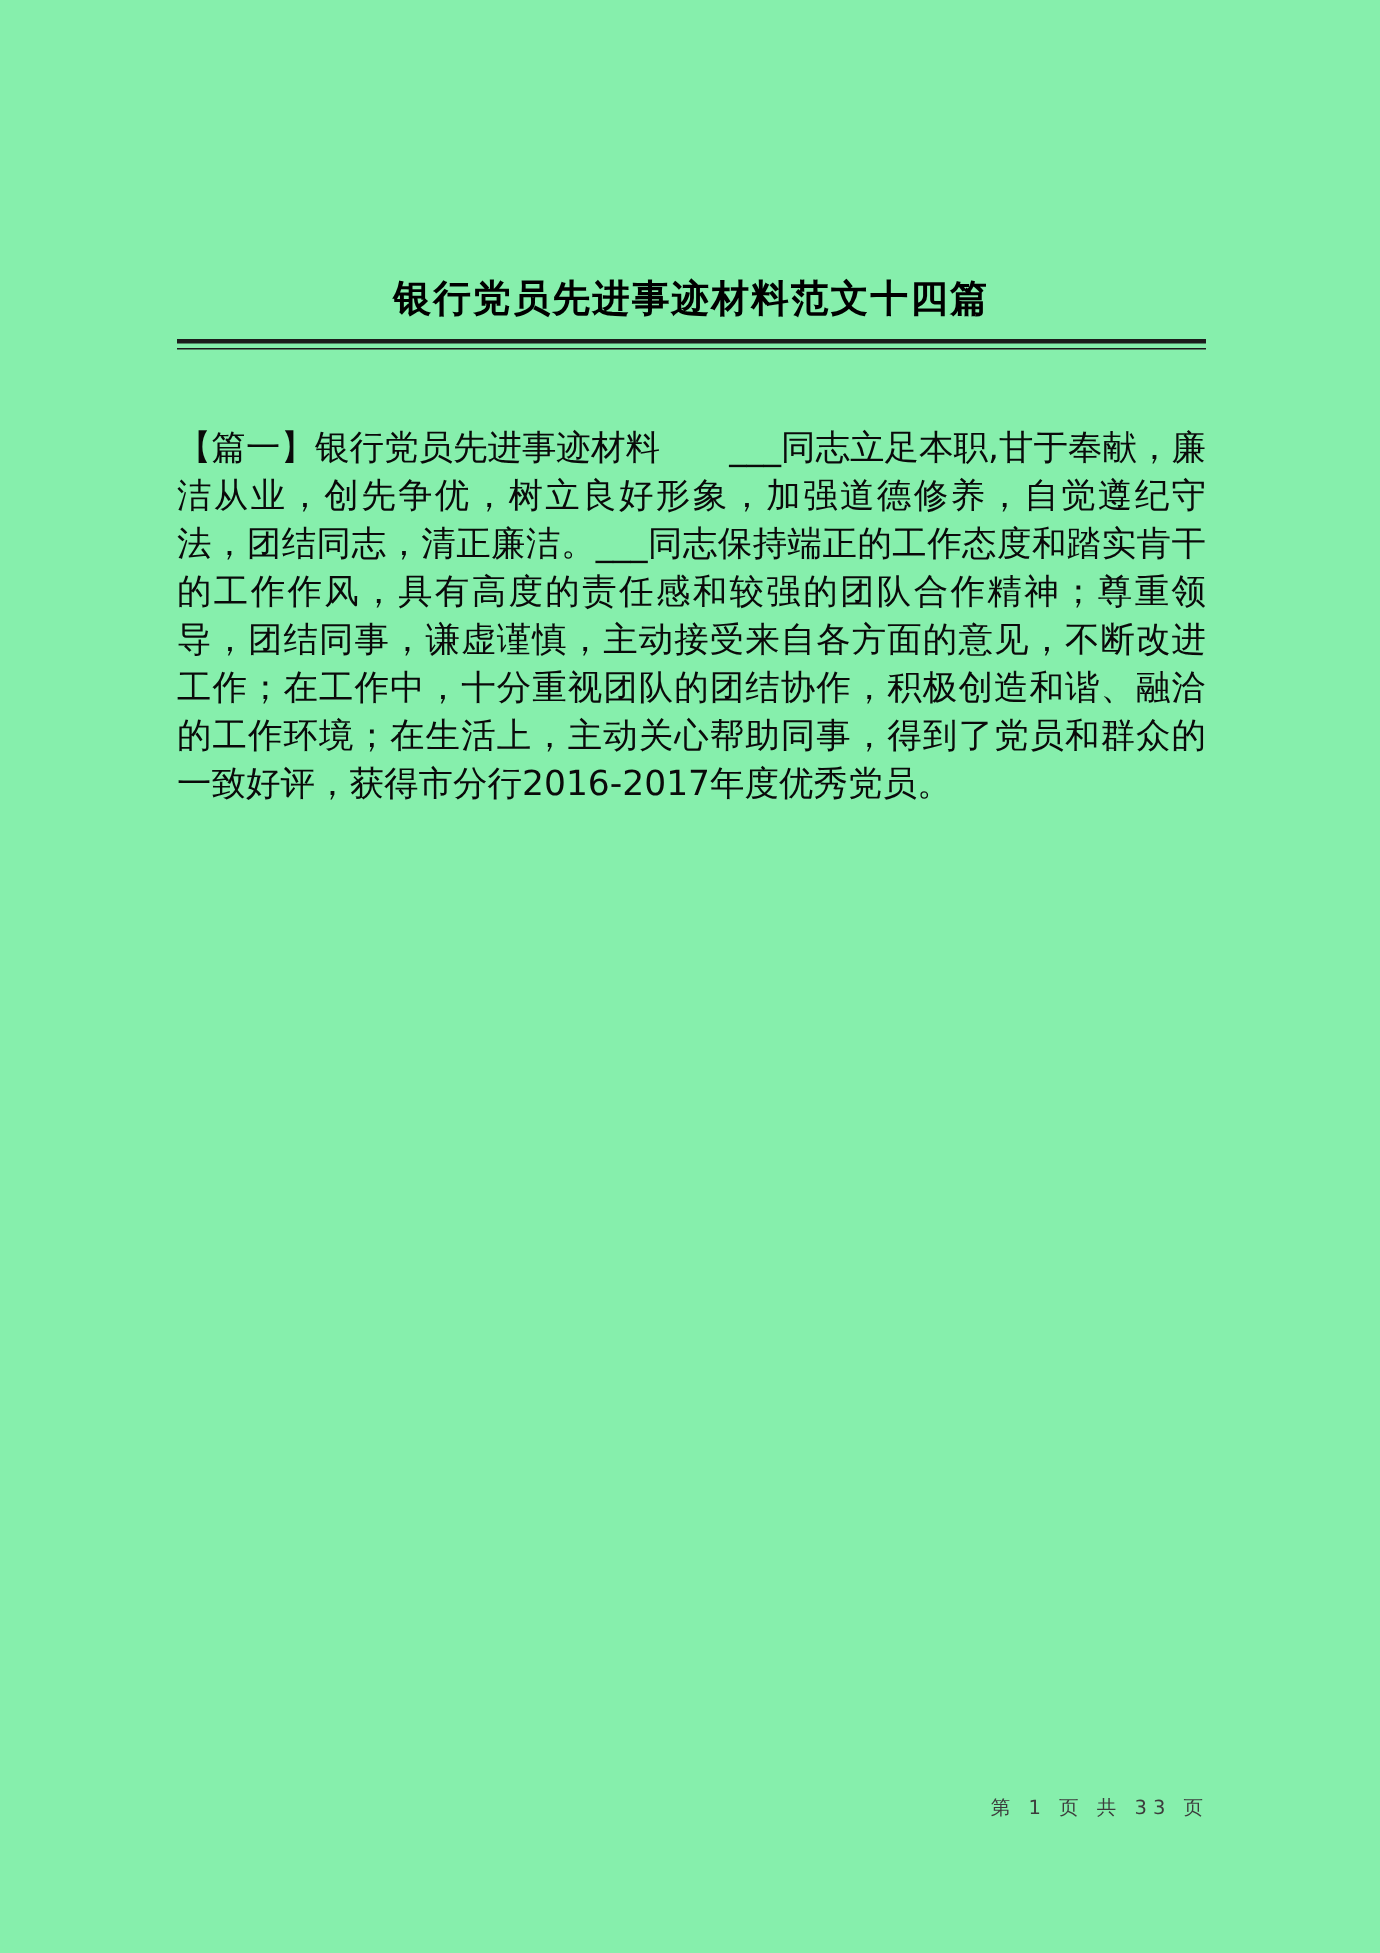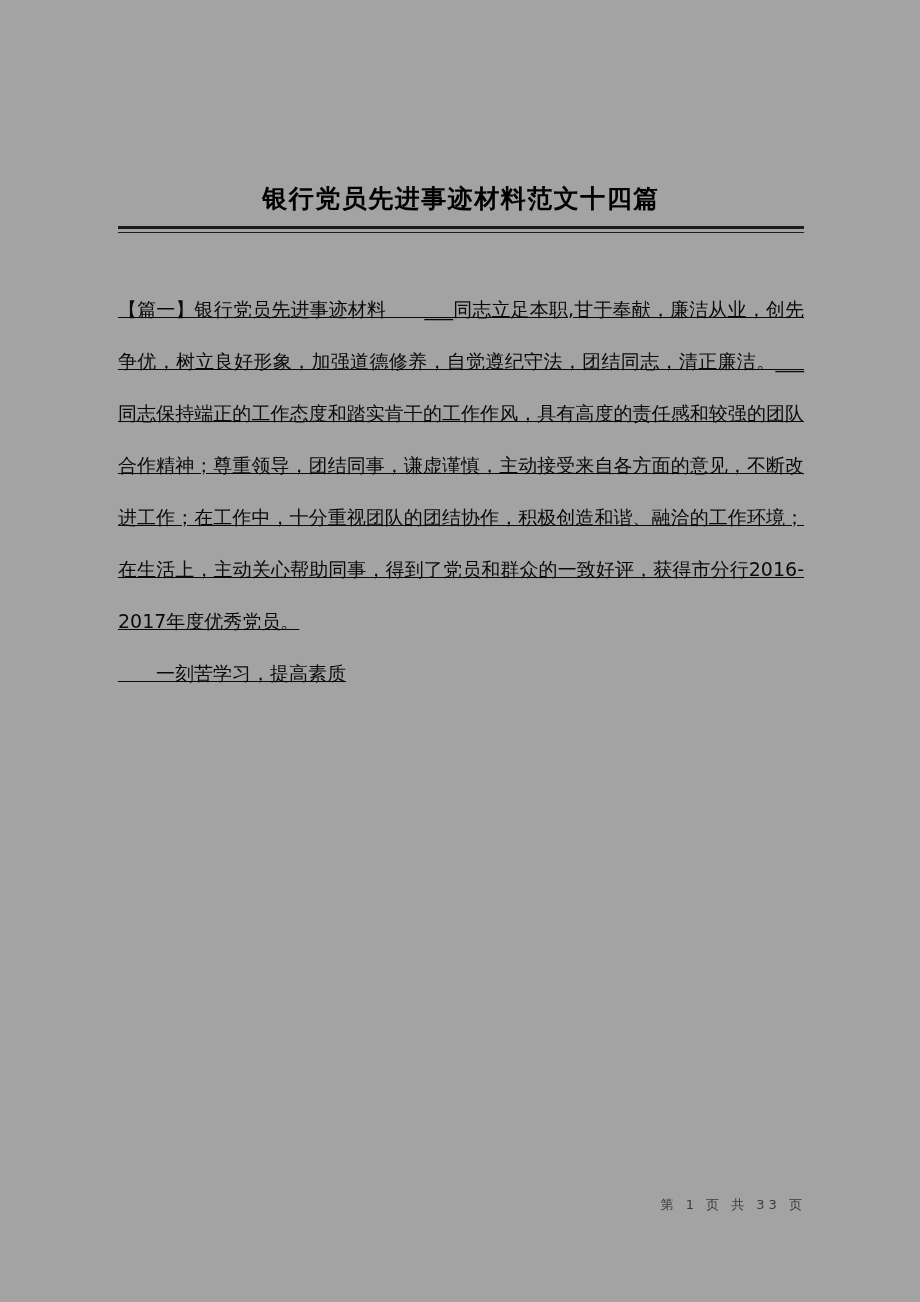--- a/index.html
+++ b/index.html
@@ -11,46 +11,45 @@
     width: 920px;
     height: 1302px;
     position: relative;
     font-family: "DejaVu Sans", "Liberation Sans", sans-serif;
     color: #0a0a0a;
     overflow: hidden;
   }
   .page {
     position: absolute;
     inset: 0;
-    background: #a3a3a3;
+    background: #86efac;
   }
   .content {
     padding: 0 116px 0 118px;
   }
   .doc-title {
     margin-top: 182px;
     text-align: center;
     font-size: 25px;
     font-weight: bold;
     letter-spacing: 1.5px;
     color: #000000;
   }
   .title-divider {
     margin-top: 11px;
     height: 3px;
     border-top: 3px solid #1c1c1c;
     border-bottom: 1px solid #1c1c1c;
   }
   .body-text {
     margin-top: 50px;
-    font-size: 19px;
-    line-height: 52px;
+    font-size: 23px;
+    line-height: 32px;
     text-align: justify;
     text-justify: inter-ideograph;
-    text-decoration: underline;
   }
   .body-text p {
     margin: 0;
     white-space: pre-wrap;
     word-break: break-all;
   }
   .page-footer {
     position: absolute;
     right: 114px;
     bottom: 88px;
@@ -65,19 +64,18 @@
 
 <div class="page">
   <div class="content">
 
     <div class="doc-title">银行党员先进事迹材料范文十四篇</div>
 
     <div class="title-divider"></div>
 
     <div class="body-text">
       <p>【篇一】银行党员先进事迹材料　　___同志立足本职,甘于奉献，廉洁从业，创先争优，树立良好形象，加强道德修养，自觉遵纪守法，团结同志，清正廉洁。___同志保持端正的工作态度和踏实肯干的工作作风，具有高度的责任感和较强的团队合作精神；尊重领导，团结同事，谦虚谨慎，主动接受来自各方面的意见，不断改进工作；在工作中，十分重视团队的团结协作，积极创造和谐、融洽的工作环境；在生活上，主动关心帮助同事，得到了党员和群众的一致好评，获得市分行2016-2017年度优秀党员。</p>
-      <p>　　一刻苦学习，提高素质</p>
     </div>
 
   </div>
 
   <div class="page-footer">第 1 页 共 33 页</div>
 </div>
 
 </body></html>

